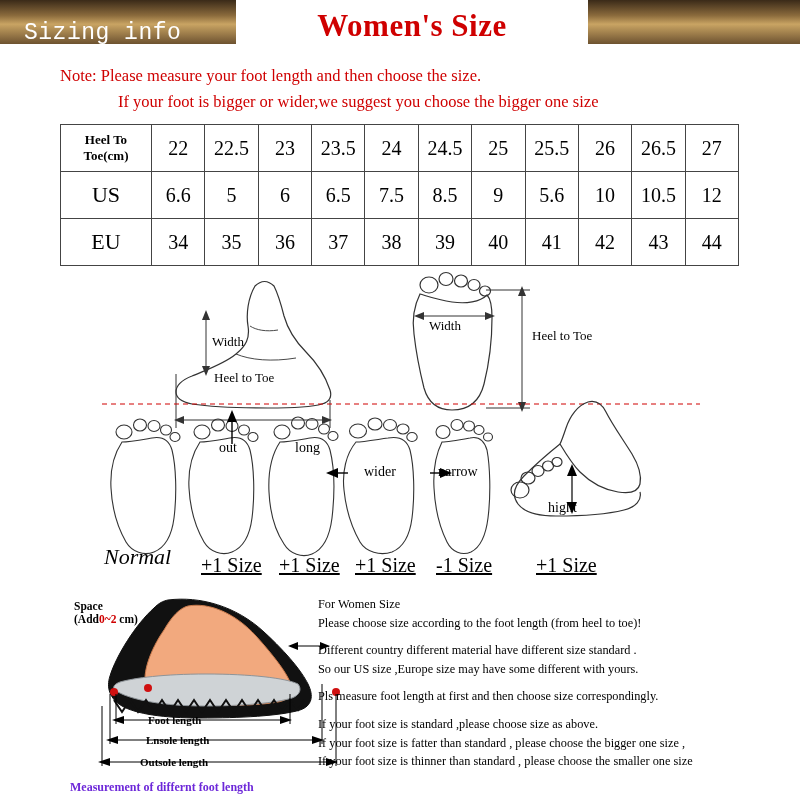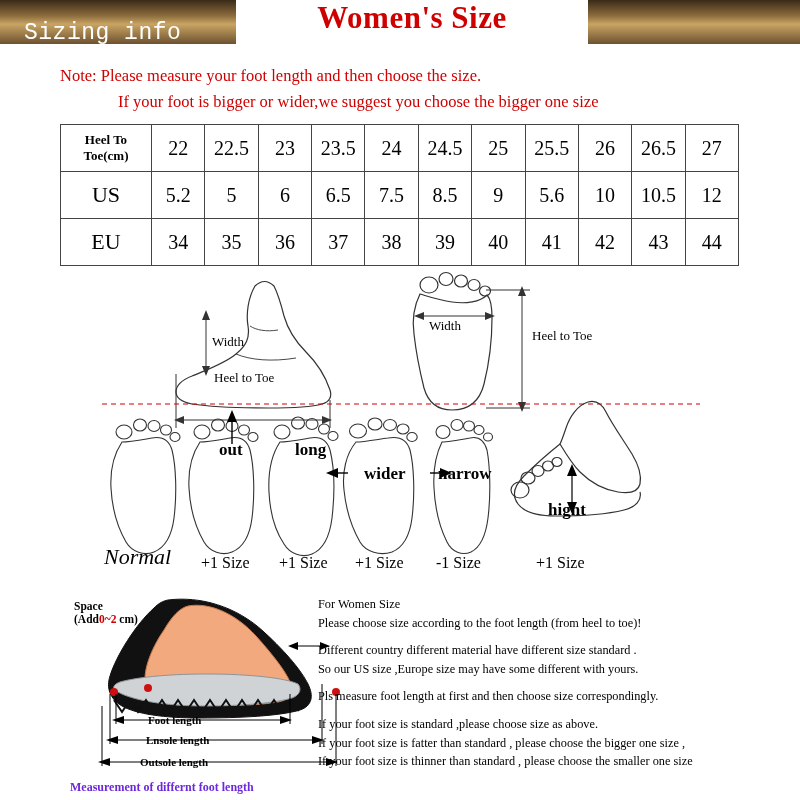--- a/index.html
+++ b/index.html
@@ -36,21 +36,21 @@
     font-family: Liberation Mono, monospace;
     letter-spacing: 0.5px;
     margin-top: 12px;
   }
   .header-banner {
     position: absolute;
     left: 236px; top: 0px;
     width: 352px; height: 44px;
     background: #ffffff;
     display: flex;
-    align-items: flex-start;
+    align-items: flex-end;
     justify-content: center;
   }
   .header-banner-text {
     color: #cf0000;
     font-size: 31px;
     font-weight: bold;
     font-family: "Liberation Serif", serif;
     letter-spacing: 0.5px;
   }
 
@@ -101,30 +101,31 @@
     width: 800px; height: 320px;
   }
 
   .dlabel {
     position: absolute;
     font-family: "Liberation Serif", serif;
     font-size: 13px;
     color: #000;
   }
   .dlabel.bold {
-    font-weight: bold;
-    font-size: 17px;
+    font-weight: normal;
+    font-size: 14px;
   }
   .dlabel.normal-italic {
     font-family: "Liberation Serif", serif;
     font-style: italic;
     font-size: 22px;
   }
   .dlabel.sizeline {
-    font-size: 16px;
+    font-size: 20px;
+    text-decoration: underline;
   }
 
   
   .bottom {
     position: absolute;
     left: 0; top: 588px;
     width: 636px; height: 212px;
   }
   .bottom-text {
     position: absolute;
@@ -193,21 +194,21 @@
         <td>24</td>
         <td>24.5</td>
         <td>25</td>
         <td>25.5</td>
         <td>26</td>
         <td>26.5</td>
         <td>27</td>
       </tr>
       <tr>
         <td class="rowhead">US</td>
-        <td>5.2</td>
+        <td>6.6</td>
         <td>5</td>
         <td>6</td>
         <td>6.5</td>
         <td>7.5</td>
         <td>8.5</td>
         <td>9</td>
         <td>5.6</td>
         <td>10</td>
         <td>10.5</td>
         <td>12</td>

